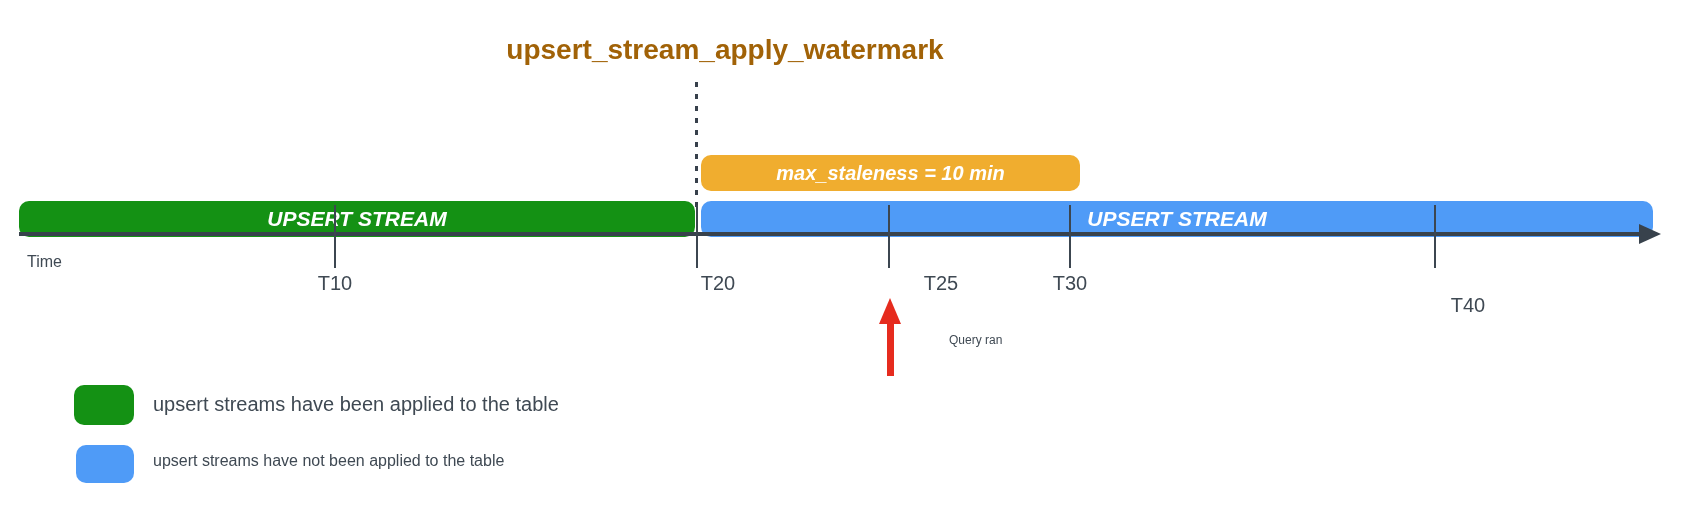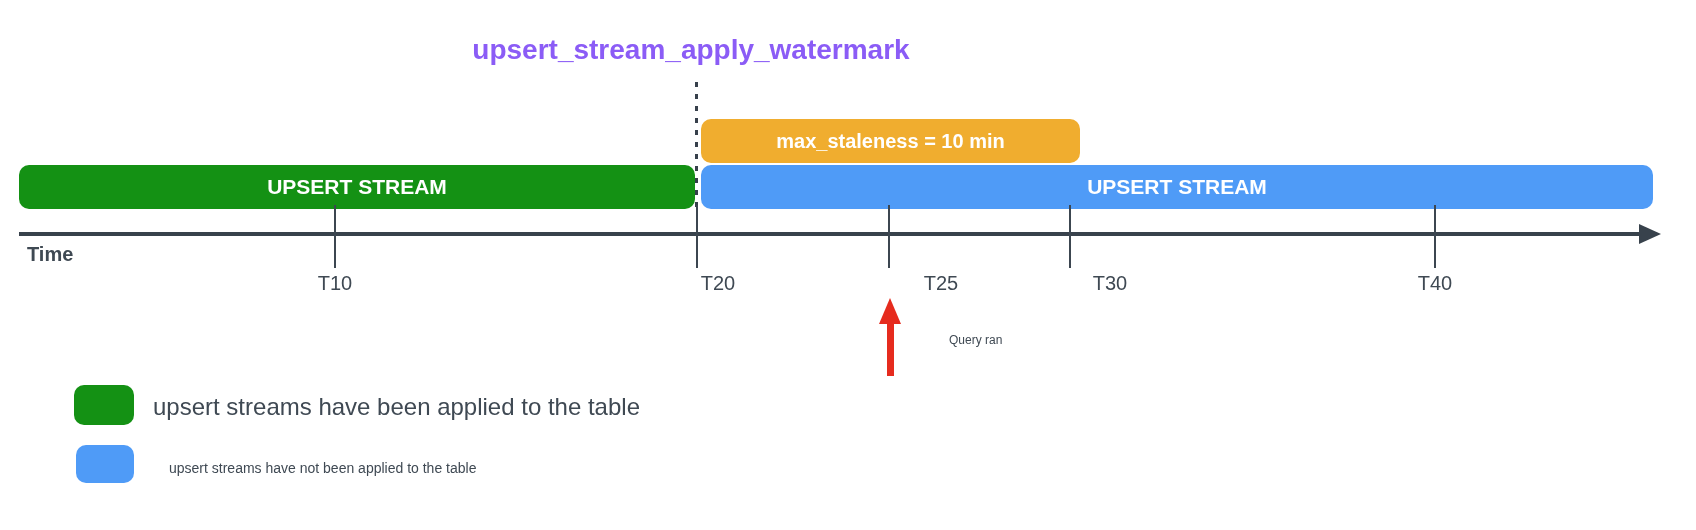--- a/index.html
+++ b/index.html
@@ -4,70 +4,70 @@
 <style>
   html,body{margin:0;padding:0;background:#ffffff;}
   #stage{
     position:relative;width:1696px;height:530px;background:#ffffff;overflow:hidden;
     font-family:"Liberation Sans", sans-serif;color:#3f4953;
   }
   .abs{position:absolute;}
 
   
   #title{
-    left:691px;top:34px;transform:translateX(-50%);
-    font-size:28px;font-weight:bold;color:#8b5cf6;white-space:nowrap;
+    left:725px;top:34px;transform:translateX(-50%);
+    font-size:28px;font-weight:bold;color:#a16207;white-space:nowrap;
   }
 
   
   #watermark-line{
     left:695px;top:82px;width:3px;height:130px;
     background:repeating-linear-gradient(to bottom,#37404b 0 5px,transparent 5px 12px);
   }
 
   
   .bar{
-    height:44px;border-radius:10px;display:flex;align-items:center;justify-content:center;
-    color:#ffffff;font-weight:bold;font-size:21px;white-space:nowrap;
+    height:36px;border-radius:10px;display:flex;align-items:center;justify-content:center;
+    color:#ffffff;font-weight:bold;font-style:italic;font-size:21px;white-space:nowrap;margin-top:36px;
   }
   #bar-applied{left:19px;top:165px;width:676px;background:#149114;}
   #bar-not-applied{left:701px;top:165px;width:952px;background:#4f9bf7;}
   #bar-staleness{left:701px;top:119px;width:379px;background:#f0ad2f;font-size:20px;}
 
   
   #axis-line{left:19px;top:232px;width:1622px;height:4px;background:#38424c;}
   #axis-arrowhead{
     left:1639px;top:224px;width:0;height:0;
     border-left:22px solid #38424c;border-top:10px solid transparent;border-bottom:10px solid transparent;
   }
-  #time-label{left:27px;top:243px;font-size:20px;font-weight:bold;}
+  #time-label{left:27px;top:253px;font-size:16px;}
 
   .tick{top:205px;width:2px;height:63px;background:#3c4650;}
   .tick-label{top:272px;transform:translateX(-50%);font-size:20px;white-space:nowrap;text-align:center;}
   #tick-t10{left:334px;} #tick-label-t10{left:335px;}
   #tick-t20{left:696px;} #tick-label-t20{left:718px;}
   #tick-t25{left:888px;} #tick-label-t25{left:941px;}
-  #tick-t30{left:1069px;}#tick-label-t30{left:1070px;margin-left:40px;}
-  #tick-t40{left:1434px;}#tick-label-t40{left:1435px;}
+  #tick-t30{left:1069px;}#tick-label-t30{left:1070px;}
+  #tick-t40{left:1434px;}#tick-label-t40{left:1468px;margin-top:22px;}
 
   
   #query-arrow-head{
     left:879px;top:298px;width:0;height:0;
     border-left:11px solid transparent;border-right:11px solid transparent;
     border-bottom:26px solid #e62b1e;
   }
   #query-arrow-shaft{left:887px;top:322px;width:7px;height:54px;background:#e62b1e;}
   #query-ran-label{left:949px;top:333px;font-size:12px;}
 
   
   .swatch{border-radius:10px;}
   #legend-swatch-applied{left:74px;top:385px;width:60px;height:40px;background:#149114;}
-  #legend-label-applied{left:153px;top:393px;font-size:24px;}
+  #legend-label-applied{left:153px;top:393px;font-size:20px;}
   #legend-swatch-not-applied{left:76px;top:445px;width:58px;height:38px;background:#4f9bf7;}
-  #legend-label-not-applied{left:169px;top:452px;font-size:14px;margin-top:8px;}
+  #legend-label-not-applied{left:153px;top:452px;font-size:16px;}
 </style>
 </head>
 <body>
 
 <div id="stage">
 
   <div class="abs" id="title">upsert_stream_apply_watermark</div>
 
   <div class="abs" id="watermark-line"></div>
 

